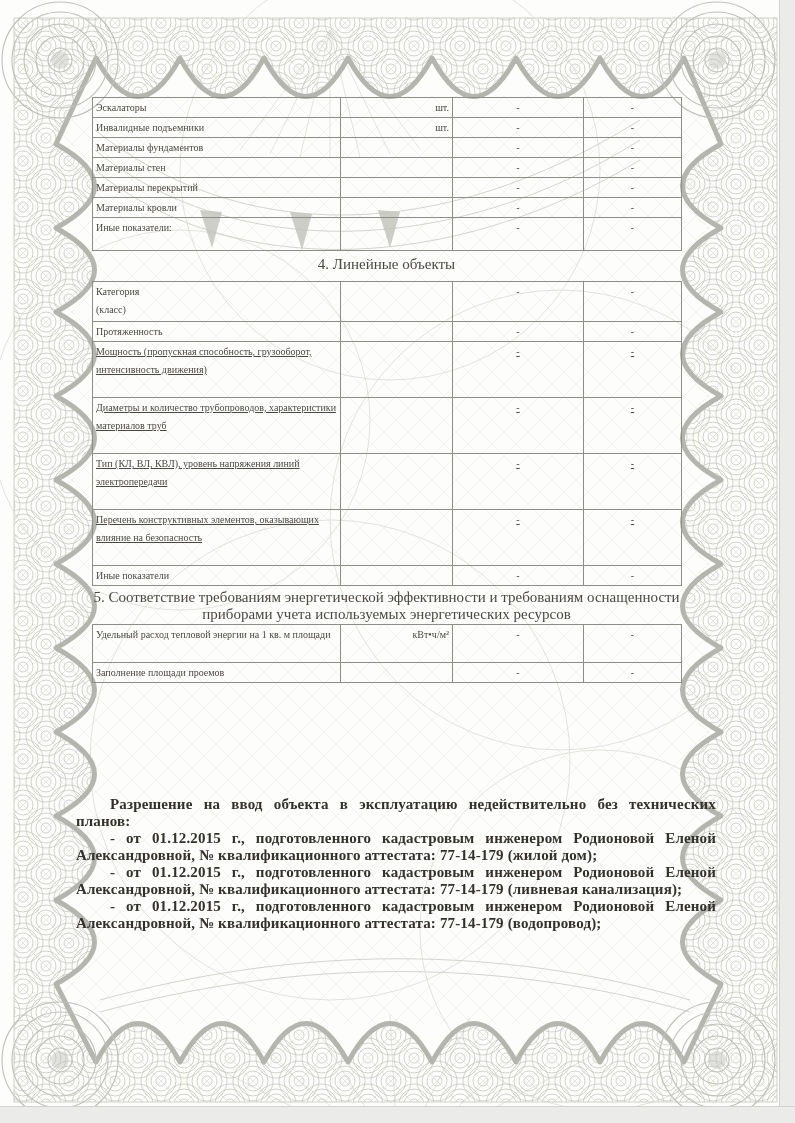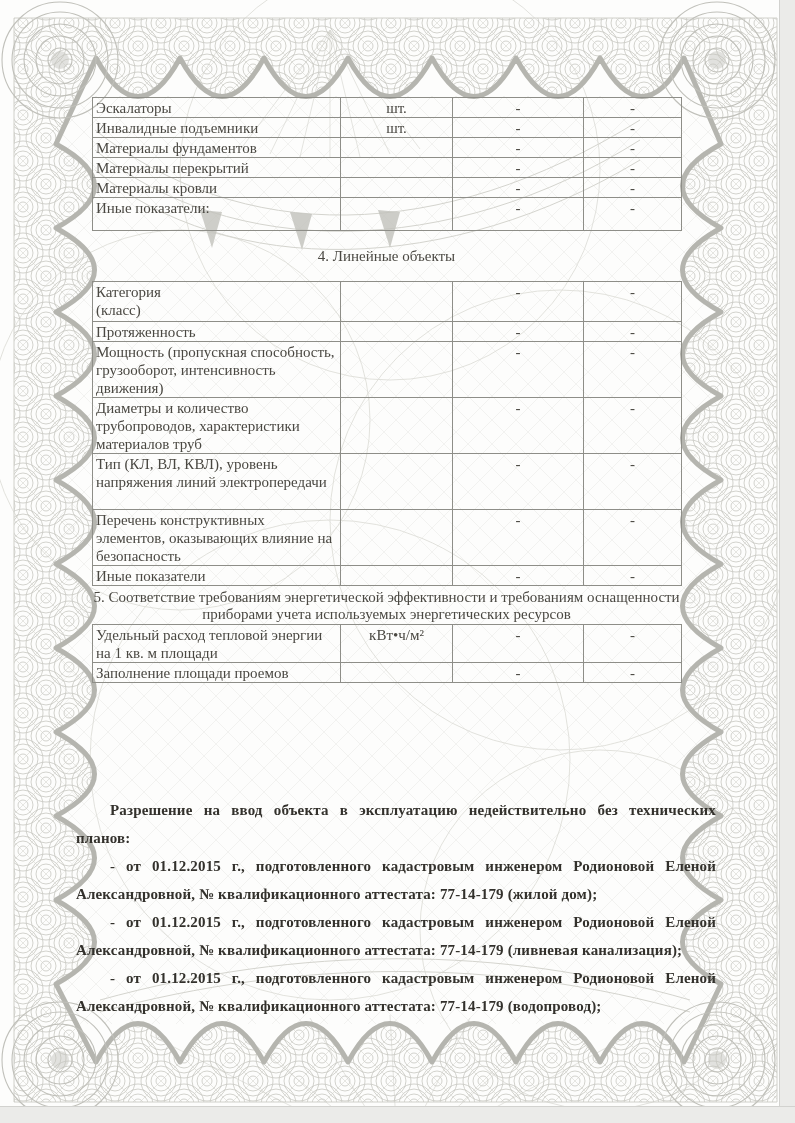--- a/index.html
+++ b/index.html
@@ -15,56 +15,56 @@
   }
   .scan-edge-bottom {
     position:absolute; left:0; bottom:0; width:100%; height:16px;
     background:#ebebe9; border-top:1px solid #d2d2cf; z-index:2;
   }
   .content { position:absolute; left:0; top:0; width:100%; height:100%; z-index:1; }
 
   table.grid {
     position:absolute; left:92px; width:589px;
     border-collapse:collapse; table-layout:fixed;
-    font-size:15px; line-height:18px; color:#4a4842;
+    font-size:10px; line-height:18px; color:#4a4842;
   }
   table.grid td {
     border:1px solid #8e8e88; vertical-align:top;
     padding:1px 3px 0 3px; overflow:hidden;
   }
   td.lbl  { text-align:left; white-space:pre-line; }
-  td.unit { text-align:center;margin-top:30px; }
+  td.unit { text-align:right;margin-top:30px; }
   td.val  { text-align:center; }
 
   .t1 { top:97px;  }
   .t2 { top:281px; }
   .t3 { top:624px; }
 
   .t1 tr.r1 { height:20px; } .t1 tr.r2 { height:20px; }
   .t1 tr.r3, .t1 tr.r4, .t1 tr.r5, .t1 tr.r6 { height:19px; }
   .t1 tr.r7 { height:33px; }
 
   .t2 tr.r1 { height:40px;padding-left:12px; } .t2 tr.r2 { height:20px;padding-left:40px; }
-  .t2 tr.r3, .t2 tr.r4, .t2 tr.r5, .t2 tr.r6 { height:56px; }
+  .t2 tr.r3, .t2 tr.r4, .t2 tr.r5, .t2 tr.r6 { height:56px;text-decoration:underline; }
   .t2 tr.r7 { height:20px; }
 
   .t3 tr.r1 { height:40px; } .t3 tr.r2 { height:38px; }
   .t3 tr.r3 { height:38px; } .t3 tr.r4 { height:20px; }
 
   .sec-h {
     position:absolute; left:92px; width:589px; text-align:center;
     font-size:15px; line-height:16.5px; color:#4a4842;
   }
-  .sec-h.h4 { top:248px;font-family:Liberation Serif, serif; }
+  .sec-h.h4 { top:256px;font-family:Liberation Serif, serif; }
   .sec-h.h5 { top:589px; }
 
   .footer { position:absolute; left:76px; top:796px; width:640px; }
   .footer p {
     margin:0; text-indent:34px; text-align:justify;
-    font-weight:bold; font-size:15px; line-height:28px;
+    font-weight:bold; font-size:15px; line-height:17px;
     color:#33312c; letter-spacing:0.15px;
   }
 </style>
 </head>
 <body>
 
 <div class="page">
 
   <svg class="deco" width="795" height="1123" viewBox="0 0 795 1123">
     <defs>
@@ -215,20 +215,26 @@
         <td class="unit">шт.</td>
         <td class="val">-</td>
         <td class="val">-</td>
       </tr>
       <tr class="r3">
         <td class="lbl">Материалы фундаментов</td>
         <td class="unit"></td>
         <td class="val">-</td>
         <td class="val">-</td>
       </tr>
+      <tr class="r4">
+        <td class="lbl">Материалы стен</td>
+        <td class="unit"></td>
+        <td class="val">-</td>
+        <td class="val">-</td>
+      </tr>
       <tr class="r5">
         <td class="lbl">Материалы перекрытий</td>
         <td class="unit"></td>
         <td class="val">-</td>
         <td class="val">-</td>
       </tr>
       <tr class="r6">
         <td class="lbl">Материалы кровли</td>
         <td class="unit"></td>
         <td class="val">-</td>

